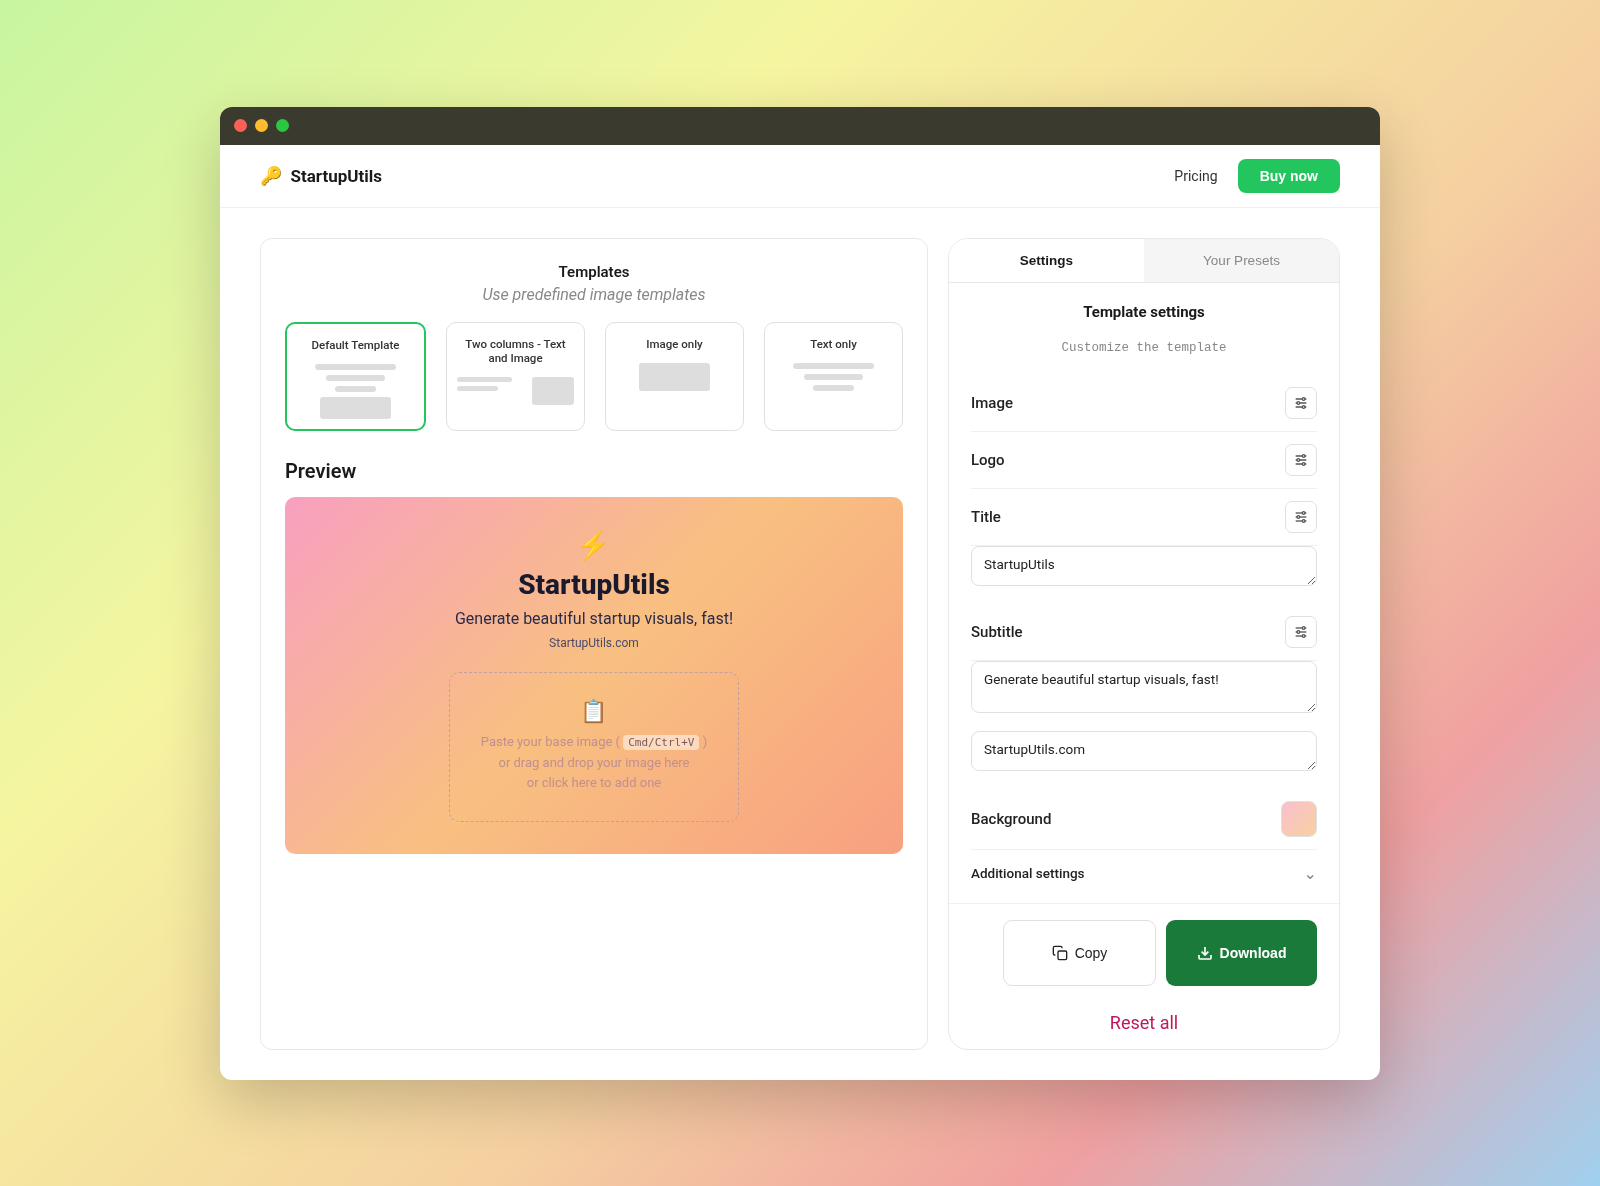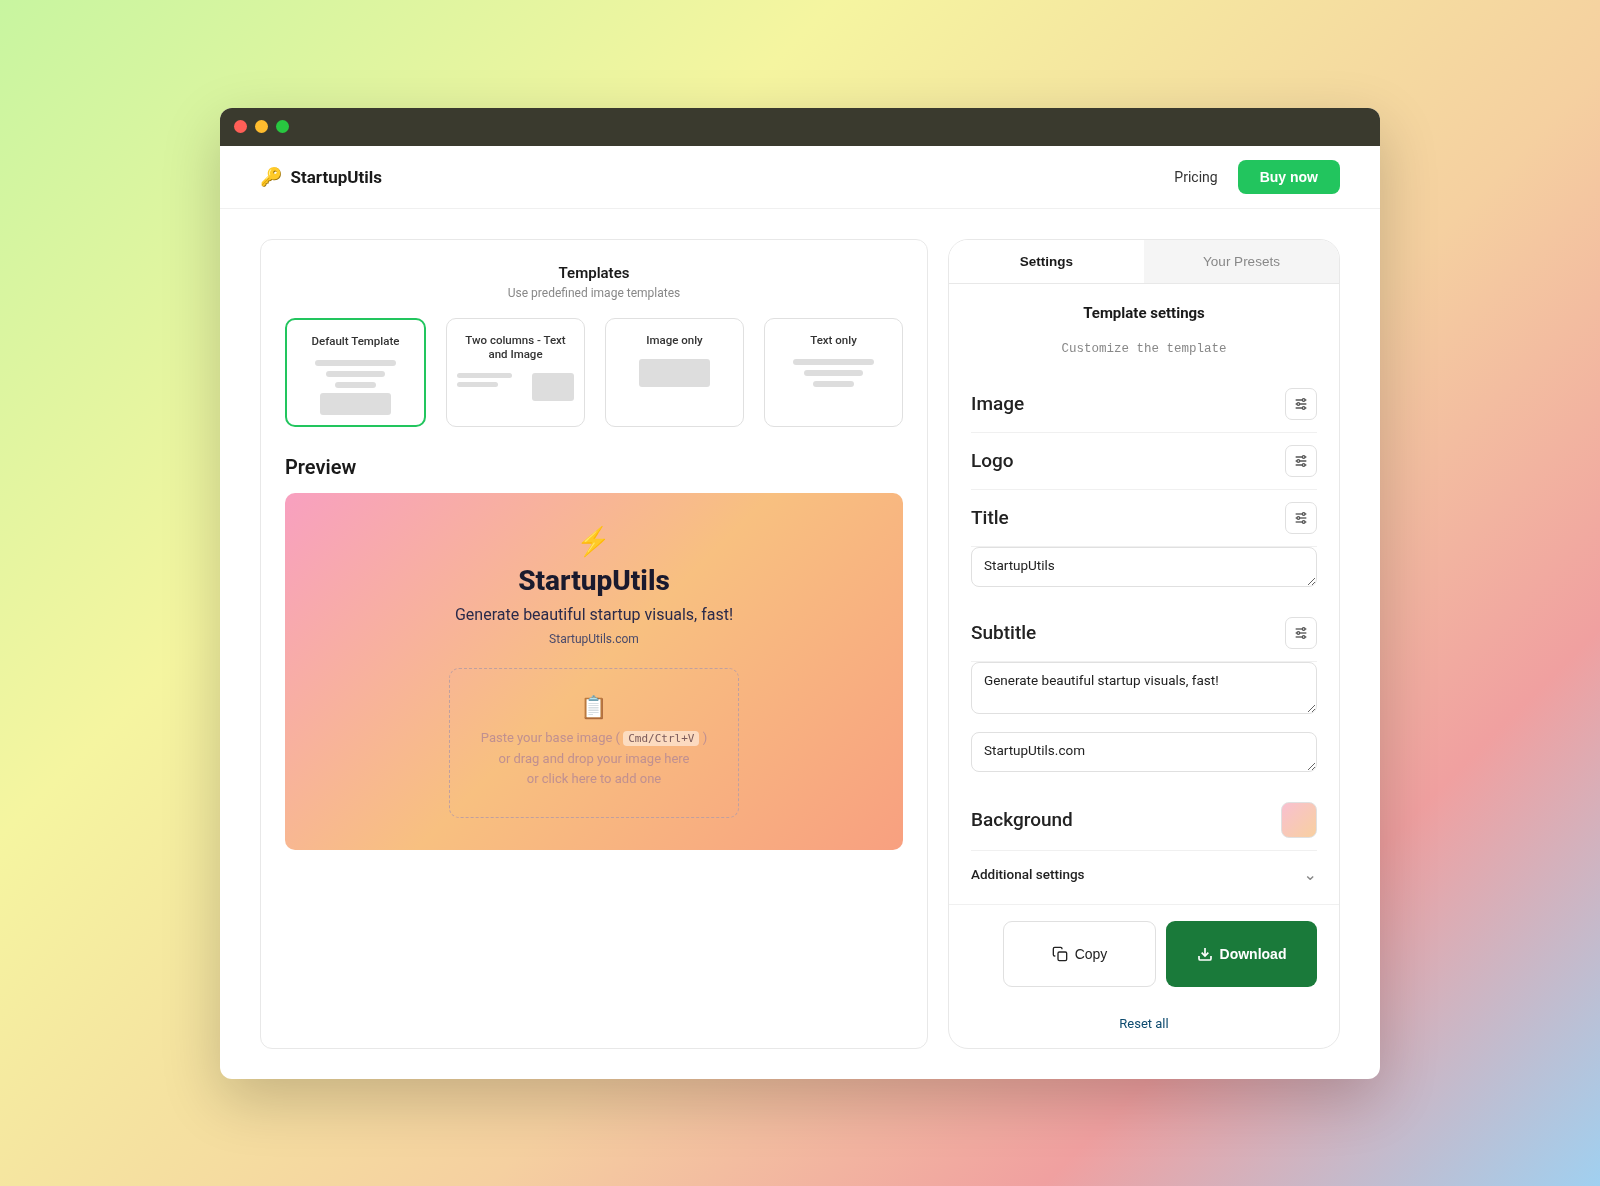--- a/index.html
+++ b/index.html
@@ -100,23 +100,24 @@
     .templates-section { margin-bottom: 28px; }
     .section-title {
       text-align: center;
       font-size: 15px;
       font-weight: 600;
       color: #1a1a1a;
       margin-bottom: 4px;
     }
     .section-subtitle {
       text-align: center;
-      font-size: 12px;
+      font-size: 16px;
       color: #888;
       margin-bottom: 18px;
+      font-style: italic;
     }
 
     .template-grid {
       display: flex;
       gap: 20px;
     }
     .template-card {
       flex: 1;
       border: 1.5px solid #e0e0e0;
       border-radius: 10px;
@@ -295,21 +296,21 @@
     }
 
     .setting-row {
       display: flex;
       align-items: center;
       justify-content: space-between;
       padding: 12px 0;
       border-bottom: 1px solid #f0f0f0;
     }
     .setting-label {
-      font-size: 19px;
+      font-size: 15px;
       font-weight: 500;
       color: #222;
     }
     .setting-icon-btn {
       background: none;
       border: 1.5px solid #e0e0e0;
       border-radius: 7px;
       width: 32px;
       height: 32px;
       display: flex;
@@ -395,22 +396,22 @@
       align-items: center;
       justify-content: center;
       gap: 7px;
     }
 
     .reset-row {
       text-align: center;
       padding: 10px 0 16px;
     }
     .reset-link {
-      font-size: 13px;
-      color: #0c4a6e;
+      font-size: 18px;
+      color: #be185d;
       cursor: pointer;
       text-decoration: none;
     }
   </style>
 </head>
 <body>
 
 <div class="window">
 
   <div class="titlebar">

